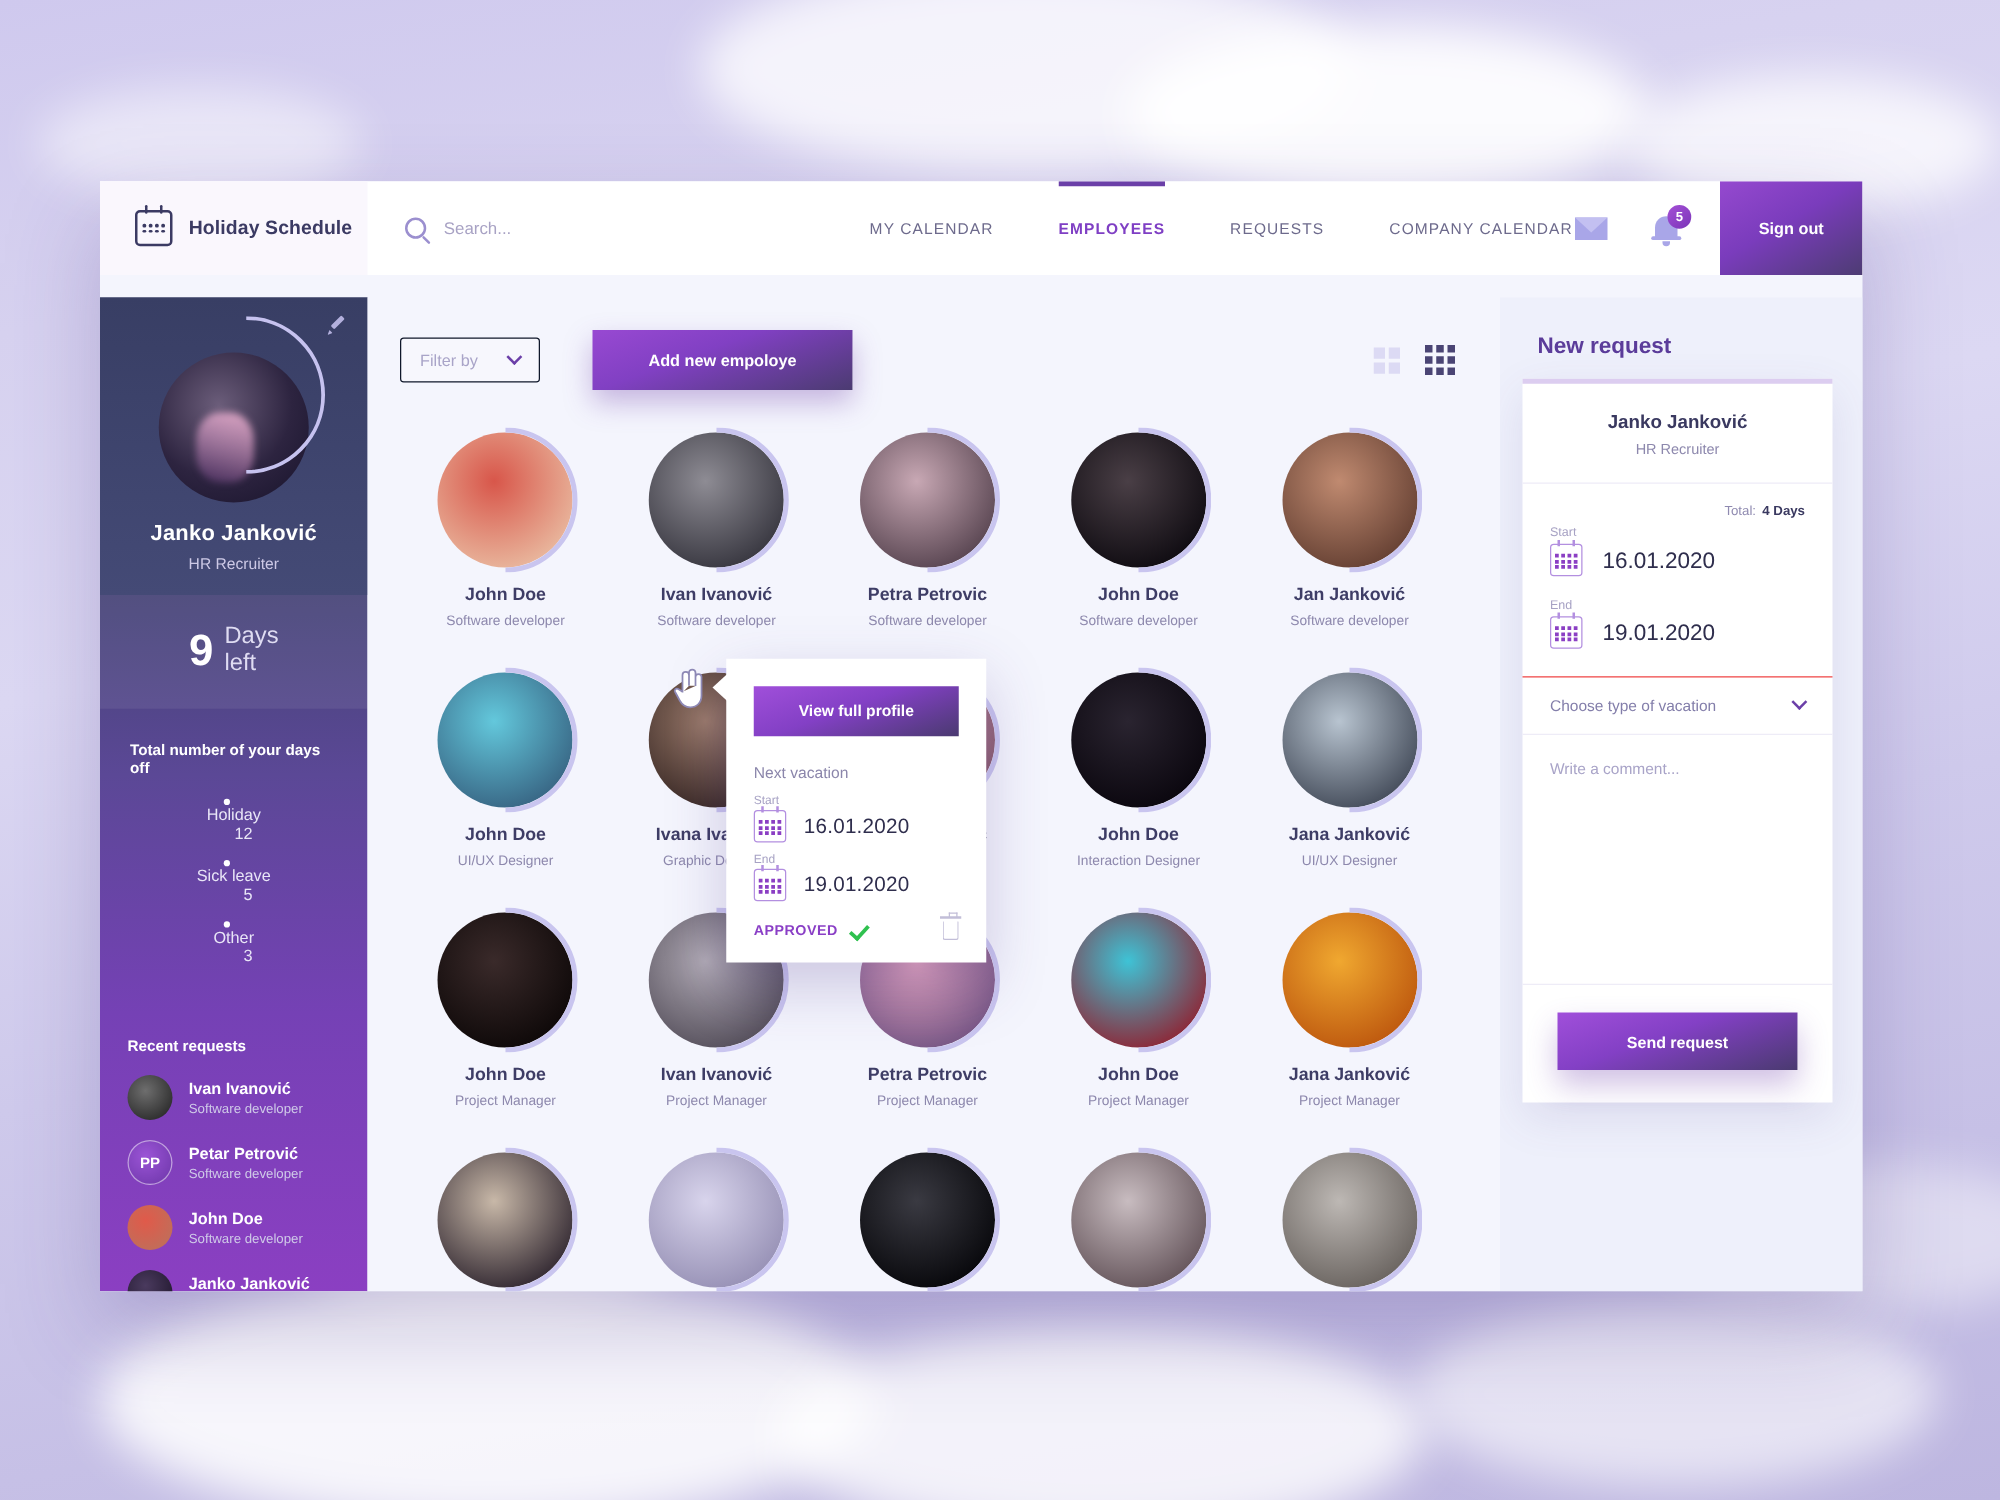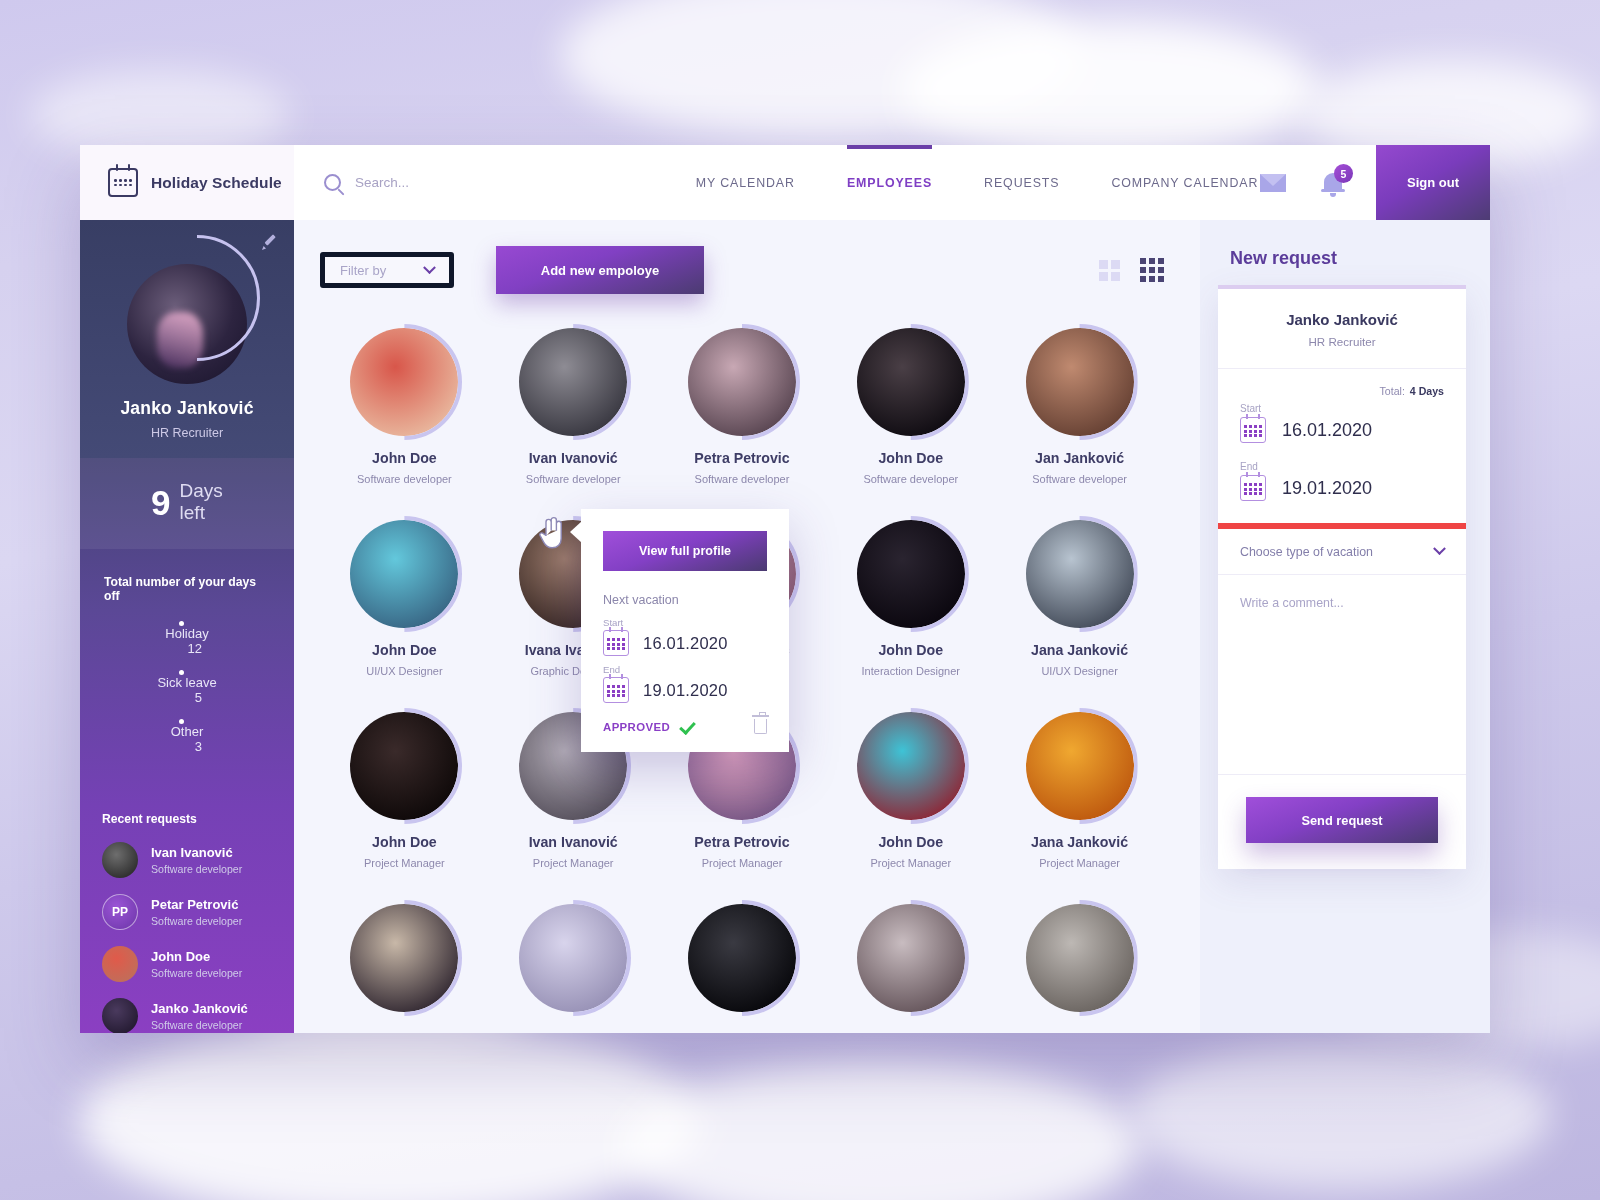--- a/index.html
+++ b/index.html
@@ -19,21 +19,21 @@
   .c6 { width: 520px; height: 170px; left: 620px; top: 1060px; background: rgba(255,255,255,0.8); }
   .c7 { width: 420px; height: 150px; left: 1130px; top: 1040px; background: rgba(255,255,255,0.6); }
   .c8 { width: 330px; height: 120px; left: 1330px; top: 930px; background: rgba(255,255,255,0.45); }
   .c9 { width: 280px; height: 100px; left: 250px; top: 960px; background: rgba(255,255,255,0.55); }
 
   
   .app {
     position: absolute; left: 80px; top: 145px; width: 1410px; height: 888px;
     background: #f4f5fd;
     box-shadow: 0 30px 70px rgba(70,50,130,0.25);
-    display: flex; flex-direction: column; overflow: hidden;
+    display: flex; flex-direction: column; overflow: hidden; gap: 18px;
   }
 
   
   .topbar { height: 75px; display: flex; flex: 0 0 75px; background: #ffffff; position: relative; z-index: 30; }
   .brand {
     width: 214px; flex: 0 0 214px; background: #faf7fd; display: flex; align-items: center; gap: 13px; padding-left: 28px;
   }
   .brand-title { font-size: 15.5px; font-weight: bold; color: #3b3a63; letter-spacing: .1px; }
   .cal-icon { width: 30px; height: 29px; border: 2px solid #3b3a63; border-radius: 4px; position: relative; }
   .cal-icon:before, .cal-icon:after {
@@ -115,21 +115,21 @@
   .rq { display:flex; align-items:center; gap: 13px; margin-bottom: 16px; }
   .rq-av { width: 36px; height: 36px; border-radius:50%; flex:0 0 36px; overflow:hidden; position:relative;
     display:flex; align-items:center; justify-content:center; font-size:12px; font-weight:bold; color:#fff; }
   .rq-name { font-size: 13px; font-weight: bold; color:#fff; }
   .rq-role { font-size: 10.6px; color:#cfcae8; margin-top: 3px; }
 
   
   .main { flex: 1; min-width:0; display:flex; flex-direction: column; background:#f4f5fd; position: relative; }
   .toolbar { display:flex; align-items:center; padding: 26px 30px 0 26px; gap: 42px; }
   .filterby {
-    width: 134px; height: 36px; border: 5px solid #0f172a; background:#f7f7fd; border-radius:3px;
+    width: 112px; height: 36px; border: 1px solid #0f172a; background:#f7f7fd; border-radius:3px;
     display:flex; align-items:center; justify-content:space-between; padding: 0 15px; cursor:pointer;
   }
   .filterby span { font-size: 13px; color:#a9a4c8; }
   .chev { width:9px; height:9px; border-right:2.4px solid #6b3fa8; border-bottom:2.4px solid #6b3fa8; transform: rotate(45deg) translate(-2px,-2px); }
   .addbtn {
     width: 208px; height: 48px; background: linear-gradient(160deg,#9849d2 0%,#8140c3 40%,#4b3b71 100%);
     color:#fff; font-size:13px; font-weight:bold; display:flex; align-items:center; justify-content:center;
     box-shadow: 0 10px 22px rgba(110,60,170,.35); cursor:pointer;
   }
   .viewtoggles { margin-left:auto; display:flex; align-items:center; gap: 20px; padding-right: 6px; }
@@ -183,21 +183,21 @@
   .cursor-hand { position:absolute; left: 244px; top: 222px; z-index: 26; width: 26px; height: 34px; pointer-events:none;}
 
   
   .rpanel { width: 290px; flex: 0 0 290px; background:#eef0fb; padding: 28px 24px 0 18px; }
   .rp-title { font-size: 18px; font-weight:bold; color:#5b3c9a; margin-bottom: 16px; padding-left: 12px;}
   .rp-card { background:#fff; box-shadow: 0 12px 34px rgba(90,70,150,.12); }
   .rp-topline { height: 4px; background: #dccdf0; }
   .rp-person { text-align:center; padding: 22px 0 20px; border-bottom:1px solid #eeecf7; }
   .rp-name { font-size: 15px; font-weight:bold; color:#3a3960; }
   .rp-role { font-size: 11.6px; color:#8d88ad; margin-top: 7px; }
-  .rp-dates { padding: 16px 22px 22px; border-bottom:6px solid #ef4444; position:relative; }
+  .rp-dates { padding: 16px 22px 22px; border-bottom:1px solid #ef4444; position:relative; }
   .rp-total { text-align:right; font-size: 10.6px; color:#8f8ab0; }
   .rp-total b { color:#3a3960; margin-left:5px; }
   .rp-dt-lbl { font-size:10px; color:#a7a2c4; margin: 6px 0 3px; }
   .rp-dt-row { display:flex; align-items:center; gap: 16px; }
   .rp-dt-val { font-size: 18px; color:#2f2e4d; }
   .rp-select { height: 46px; display:flex; align-items:center; justify-content:space-between; padding: 0 22px;
     border-bottom:1px solid #eeecf7; cursor:pointer; }
   .rp-select span { font-size: 12.4px; color:#837eaa; }
   .rp-comment { height: 200px; padding: 18px 22px; border-bottom:1px solid #eeecf7; }
   .rp-comment span { font-size: 12.4px; color:#a9a4c8; }

